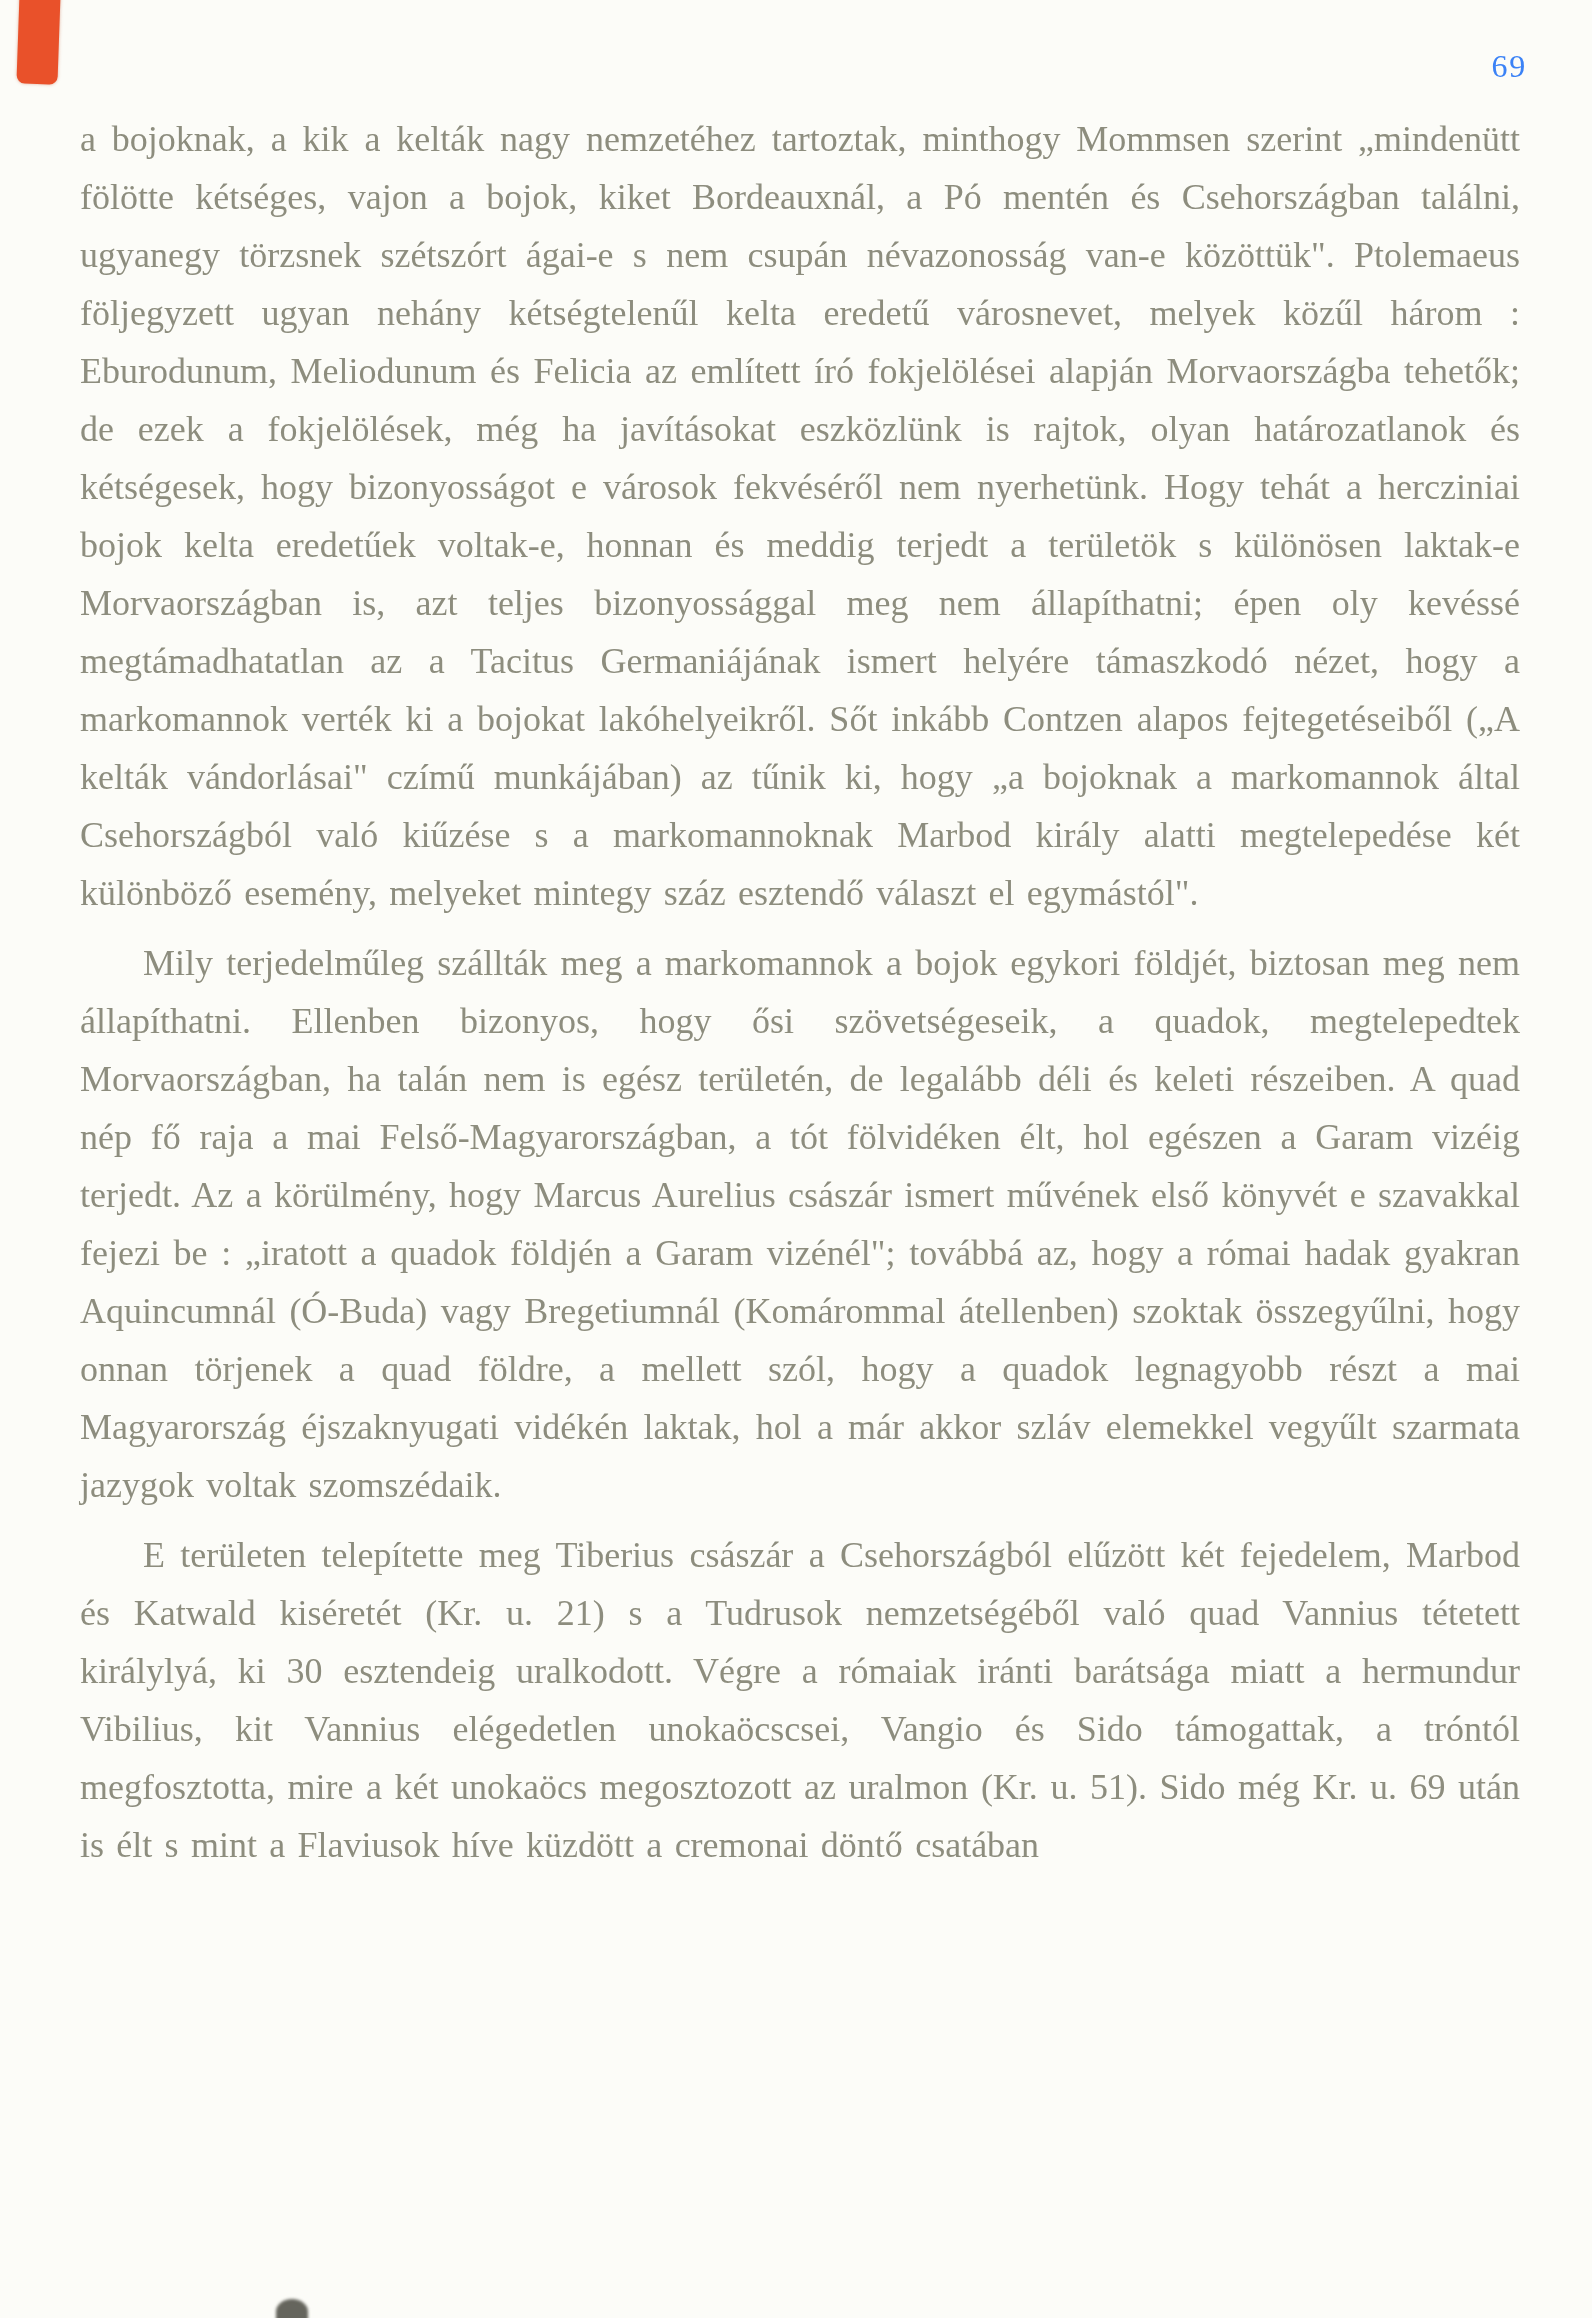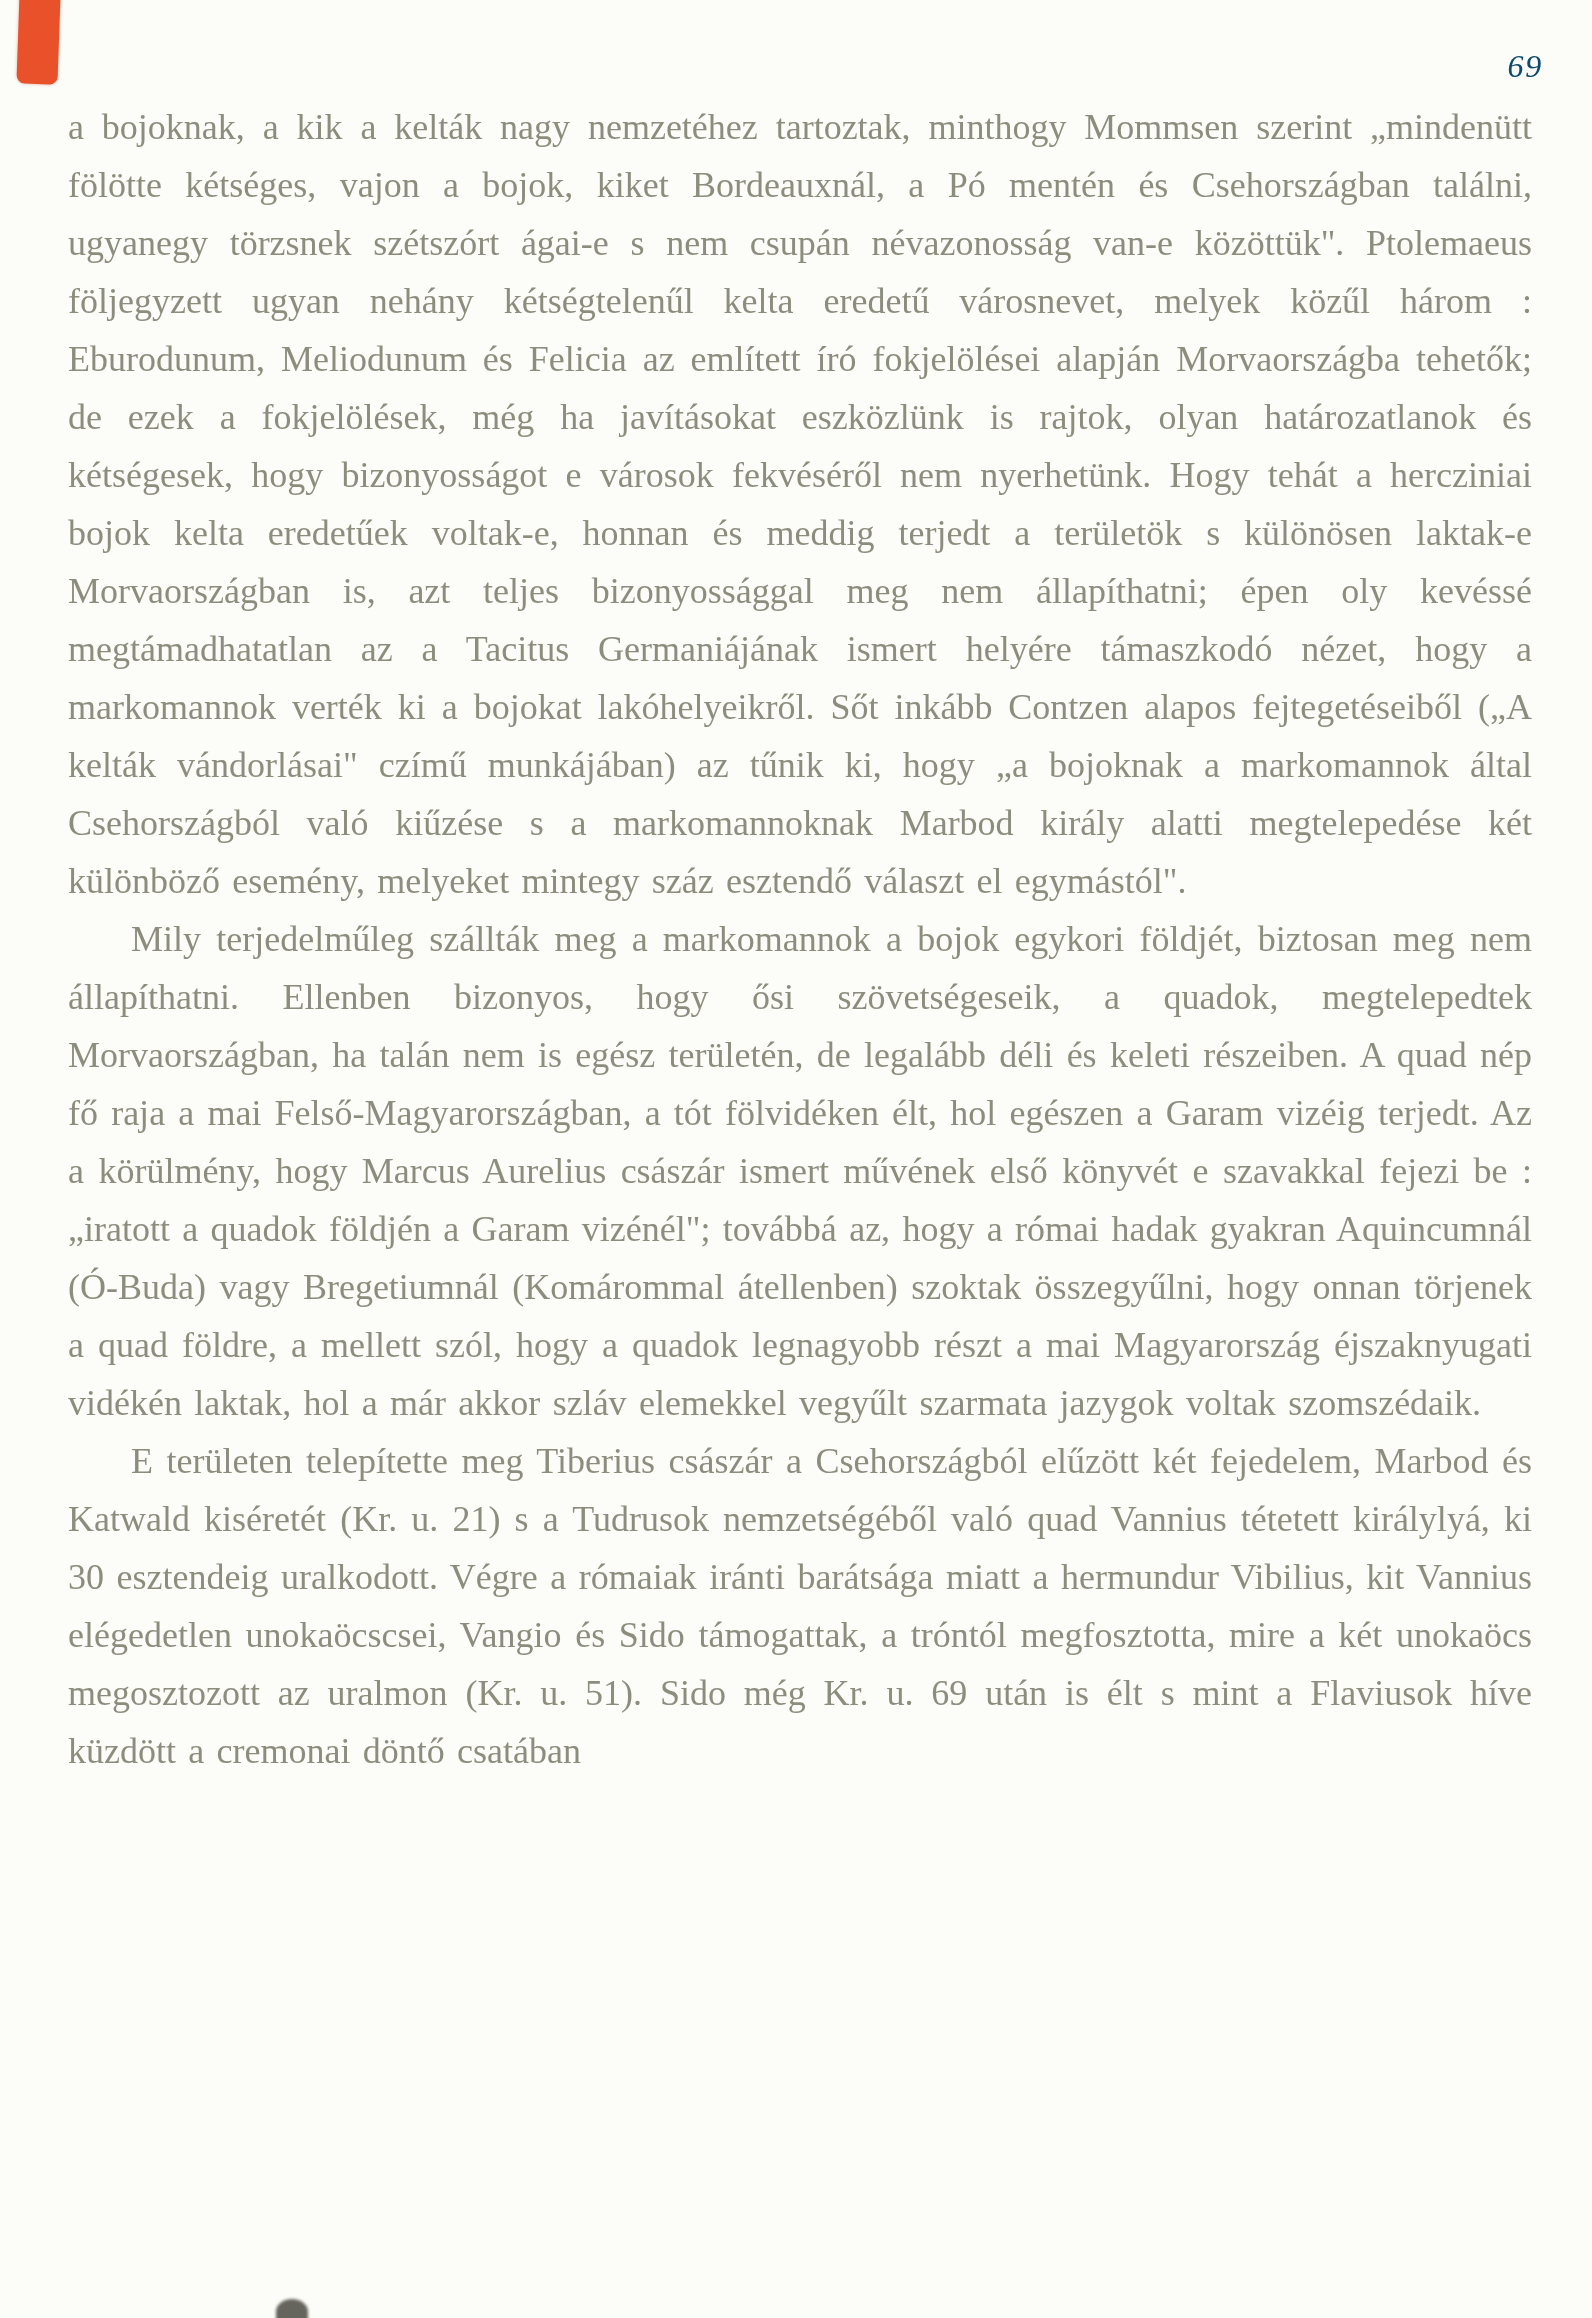--- a/index.html
+++ b/index.html
@@ -11,38 +11,37 @@
     position: relative;
     width: 1592px;
     height: 2319px;
     background: #fcfcf8;
     overflow: hidden;
     font-family: "Liberation Serif", "DejaVu Serif", serif;
   }
   .page-number {
     position: absolute;
     top: 48px;
-    right: 49px;
+    right: 65px;
     font-size: 32px;
-    color: #0c4a6e;
+    color: #3b82f6;
     letter-spacing: 1.7px;
-    font-style: italic;
   }
   .text-block {
     position: absolute;
     left: 68px;
     top: 98px;
     width: 1464px;
     color: #8d8d7e;
     font-size: 36px;
     line-height: 58px;
     text-align: justify;
   }
   .text-block p {
-    margin: 0;
+    margin: 12px;
     padding: 0;
     word-spacing: 3.3px;
   }
   .text-block p.indented {
     text-indent: 63px;
   }
   .red-marker {
     position: absolute;
     left: 18px;
     top: -6.6px;

